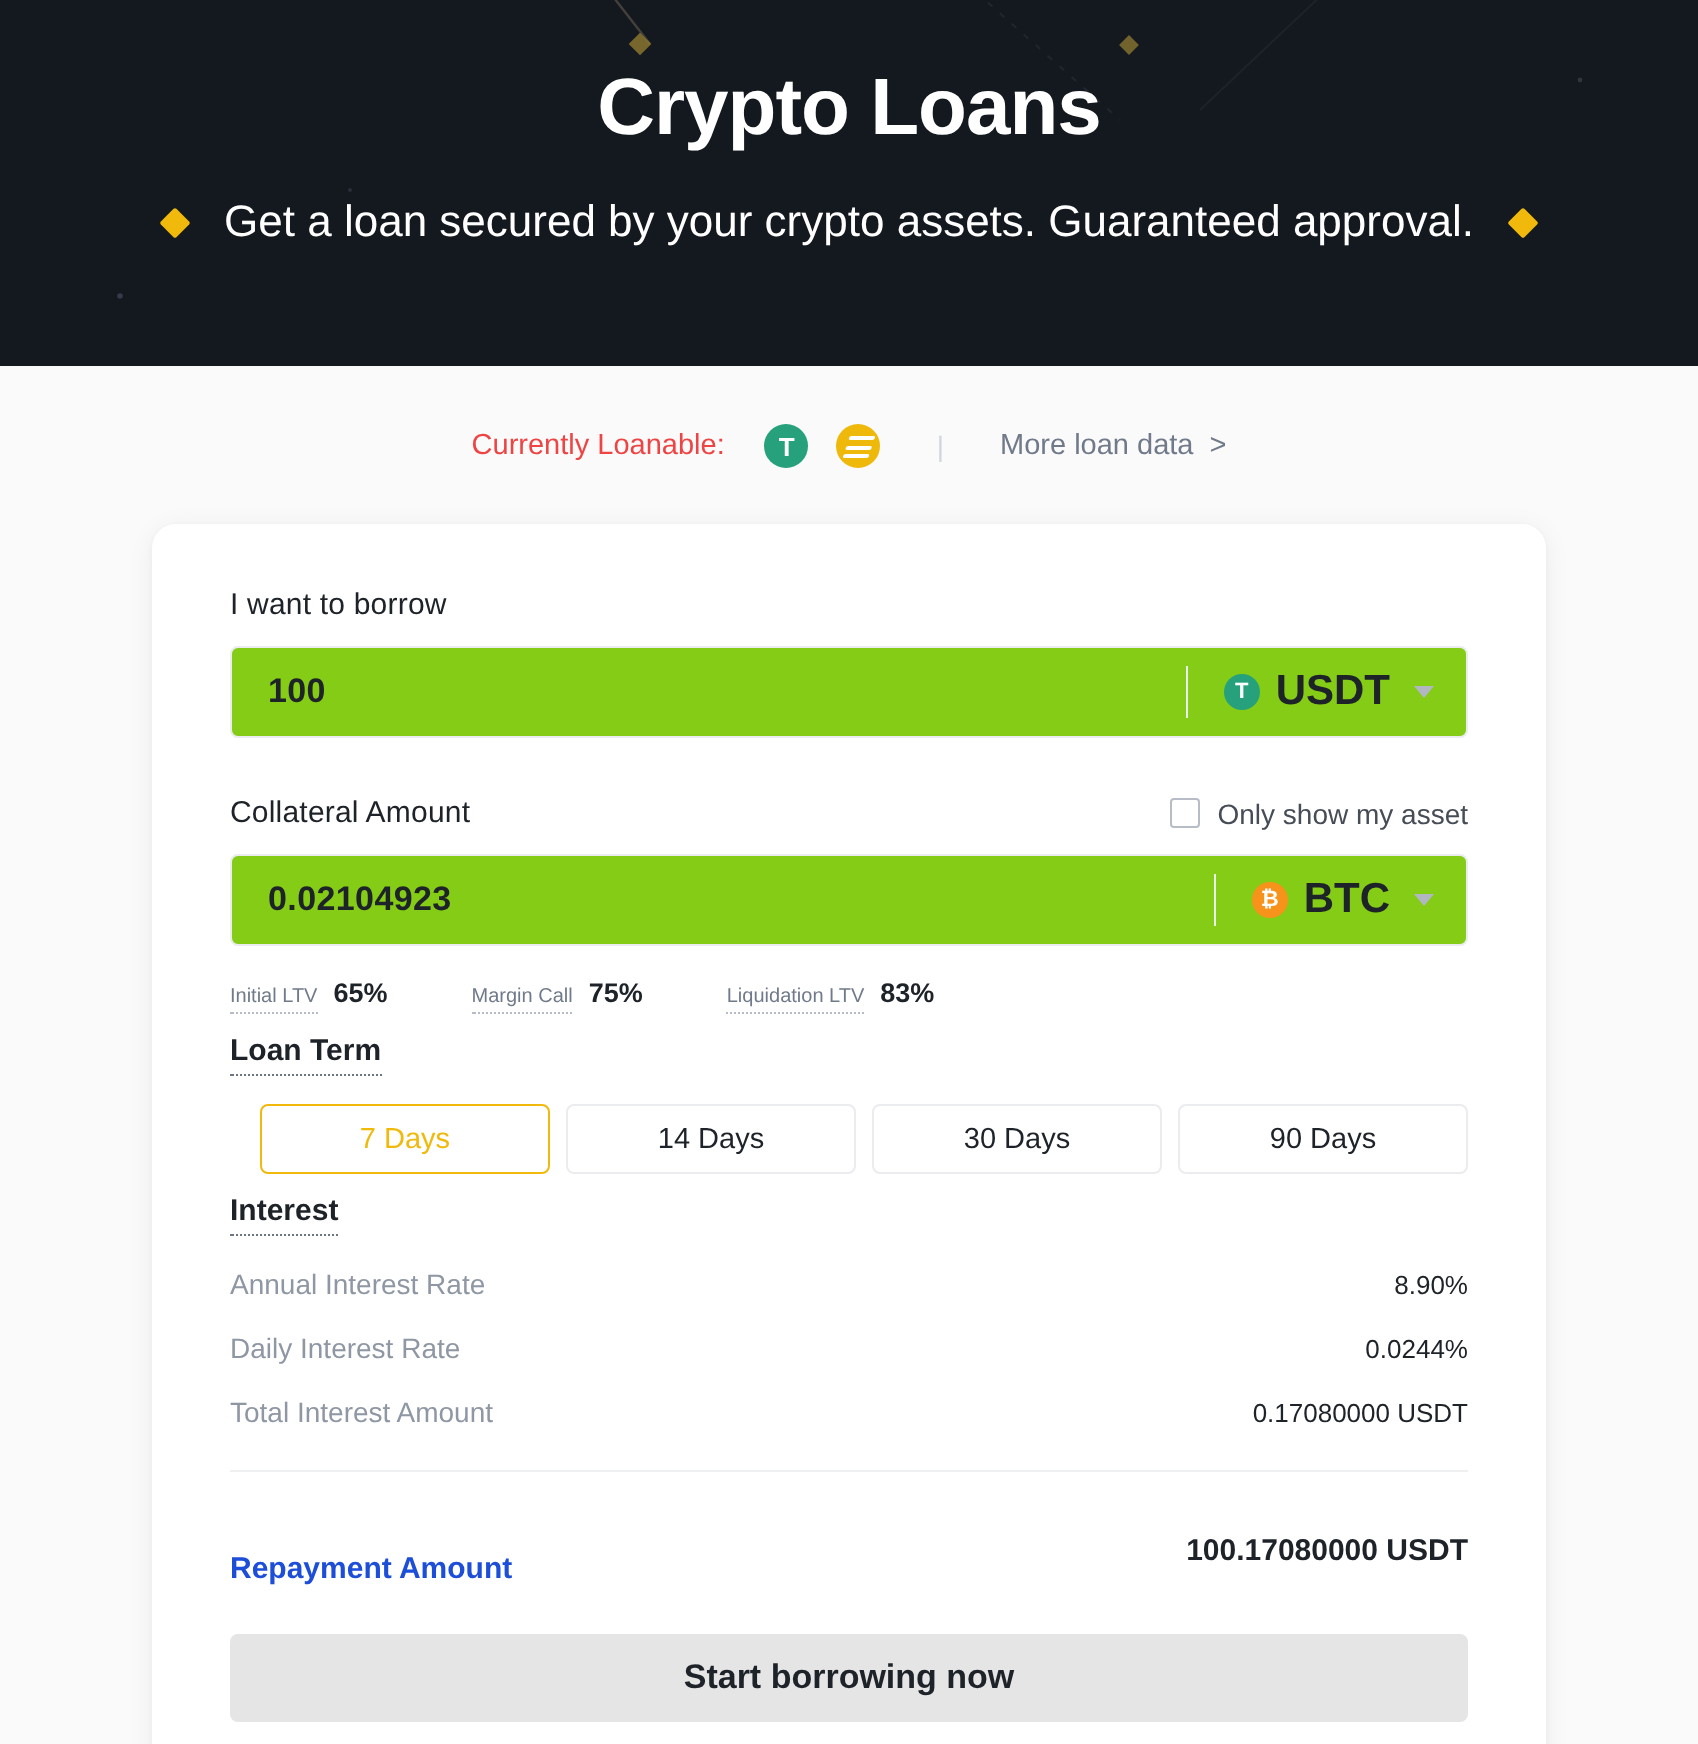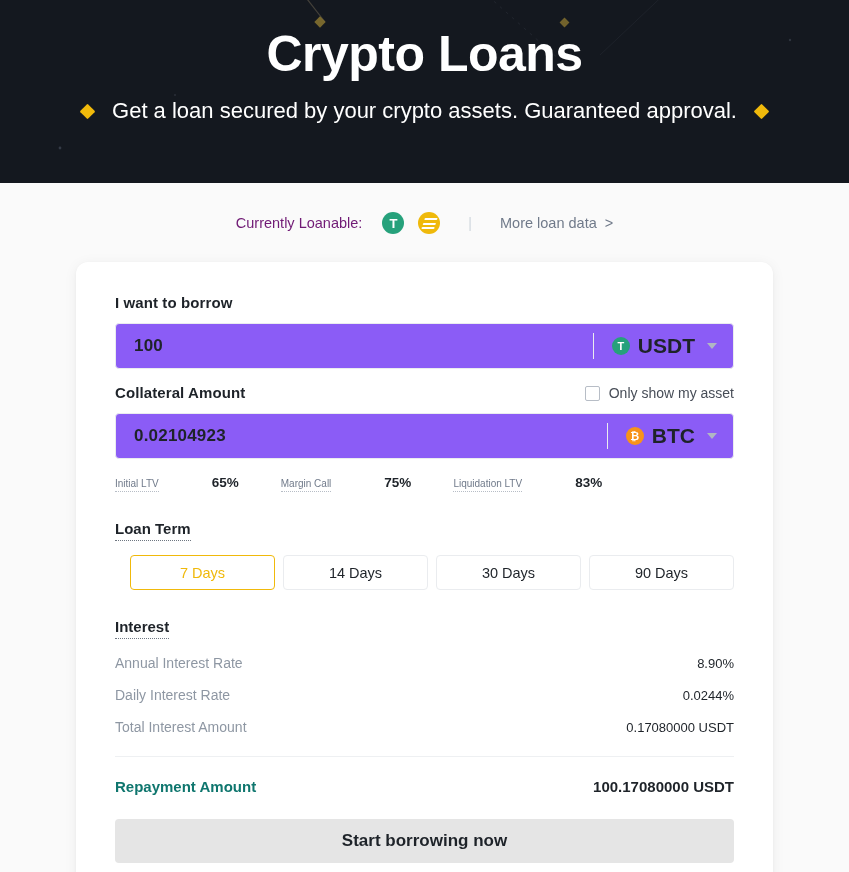--- a/index.html
+++ b/index.html
@@ -26,21 +26,21 @@
     display: flex;
     flex-direction: column;
     align-items: center;
     justify-content: flex-start;
   }
   .hero-deco { position: absolute; inset: 0; pointer-events: none; }
 
   .hero-title {
     position: relative;
     margin-top: 23px;
-    font-size: 50px;
+    font-size: 40px;
     line-height: 62px;
     font-weight: bold;
     color: #ffffff;
     letter-spacing: -0.5px;
   }
   .hero-sub-row {
     position: relative;
     margin-top: 11px;
     display: flex;
     align-items: center;
@@ -59,21 +59,21 @@
 
   
   .loanable-row {
     height: 80px;
     display: flex;
     align-items: center;
     justify-content: center;
     gap: 0;
     font-size: 14.5px;
   }
-  .loanable-label { color: #701a75; margin-right: 20px; }
+  .loanable-label { color: #ef4444; margin-right: 20px; }
   .coin-list { display: flex; align-items: center; gap: 14px; }
   .coin-badge {
     width: 22px; height: 22px; border-radius: 50%;
     display: flex; align-items: center; justify-content: center;
     font-size: 13px; font-weight: bold; color: #fff;
   }
   .coin-usdt { background: #26a17b; }
   .coin-fdusd { background: #efb90b; }
   .stripes {
     width: 13px; height: 11px;
@@ -97,21 +97,21 @@
     left: 76px; top: 262px;
     width: 697px;
     background: #ffffff;
     border-radius: 12px;
     box-shadow: 0 2px 14px rgba(20,24,31,0.06), 0 1px 3px rgba(20,24,31,0.04);
     padding: 32px 39px 36px 39px;
   }
 
   .field-label {
     font-size: 15px;
-    font-weight: bold;
+    font-weight: normal;
     color: #1e2329;
     letter-spacing: 0.1px;
   }
 
   .label-row {
     display: flex; align-items: center; justify-content: space-between;
   }
 
   .check-wrap { display: flex; align-items: center; gap: 9px; cursor: pointer; }
   .checkbox {
@@ -120,21 +120,21 @@
   }
   .check-label { font-size: 14px; color: #474d57; }
 
   .input-box {
     margin-top: 12px;
     height: 46px;
     border: 1px solid #eaecef;
     border-radius: 4px;
     display: flex;
     align-items: center;
-    background: #8b5cf6;
+    background: #84cc16;
   }
   .input-val {
     flex: 1;
     padding: 0 18px;
     font-size: 17px;
     font-weight: bold;
     color: #1e2329;
     letter-spacing: 0.2px;
   }
   .asset-select {
@@ -160,25 +160,25 @@
   
   .ltv-row { display: flex; margin-top: 16px; }
   .ltv-item { display: flex; align-items: baseline; gap: 8px; }
   .ltv-item + .ltv-item { margin-left: 42px; }
   .dotted {
     font-size: 10px; color: #707a8a;
     border-bottom: 1px dotted #b7bdc6;
     padding-bottom: 2px;
     cursor: help;
   }
-  .ltv-val { font-size: 13.5px; font-weight: bold; color: #1e2329; margin-left: 45px; }
+  .ltv-val { font-size: 13.5px; font-weight: bold; color: #1e2329; }
 
   
   .section-title {
-    margin-top: 28px;
+    margin-top: 10px;
     display: inline-block;
     font-size: 15px; font-weight: bold; color: #1e2329;
     border-bottom: 1px dotted #6e7681;
     padding-bottom: 3px;
     cursor: help;
   }
   .terms { display: flex; gap: 8px; margin-top: 14px; padding-left: 15px; }
   .term {
     flex: 1; height: 35px;
     border: 1px solid #eaecef;
@@ -196,21 +196,21 @@
   }
   .int-key { font-size: 14px; color: #8e97a3; }
   .int-val { font-size: 13px; color: #1e2329; }
 
   .divider { height: 1px; background: #eef0f2; margin-top: 21px; }
 
   .repay-row {
     display: flex; align-items: center; justify-content: space-between;
     margin-top: 21px;
   }
-  .repay-key { font-size: 15px; font-weight: bold; color: #0f766e; }
+  .repay-key { font-size: 15px; font-weight: bold; color: #1d4ed8; margin-top: 19px; }
   .repay-val { font-size: 15px; font-weight: bold; color: #1e2329; }
 
   .cta {
     margin-top: 24px;
     height: 44px;
     width: 100%;
     background: #e5e5e5;
     border: none;
     border-radius: 4px;
     font-family: "Liberation Sans", sans-serif;
@@ -277,21 +277,21 @@
     <div class="asset-select">
       <span class="coin-sm coin-usdt">
         <span>T</span>
       </span>
       <span class="asset-name">USDT</span>
       <span class="chev"></span>
     </div>
   </div>
 
   
-  <div class="label-row" style="margin-top:15px;align-items:flex-end;">
+  <div class="label-row" style="margin-top:29px;">
     <span class="field-label">Collateral Amount</span>
     <span class="check-wrap">
       <span class="checkbox"></span>
       <span class="check-label">Only show my asset</span>
     </span>
   </div>
 
   <div class="input-box">
     <div class="input-val">0.02104923</div>
     <div class="asset-select">

